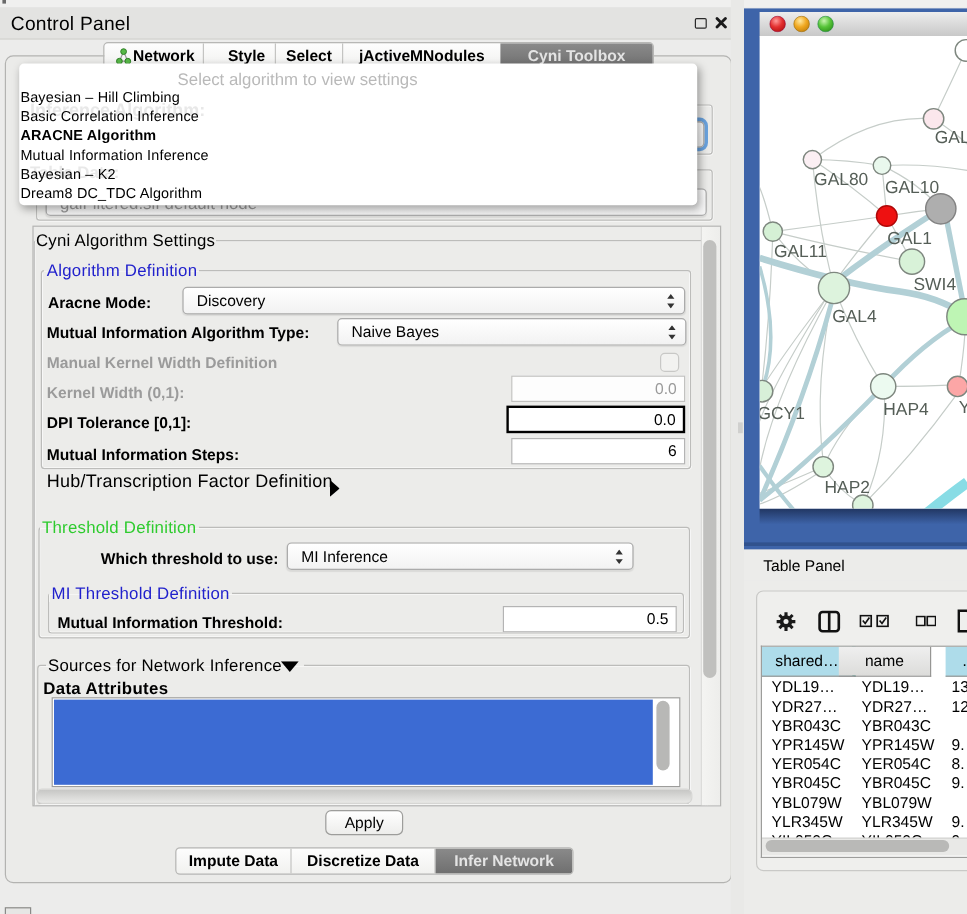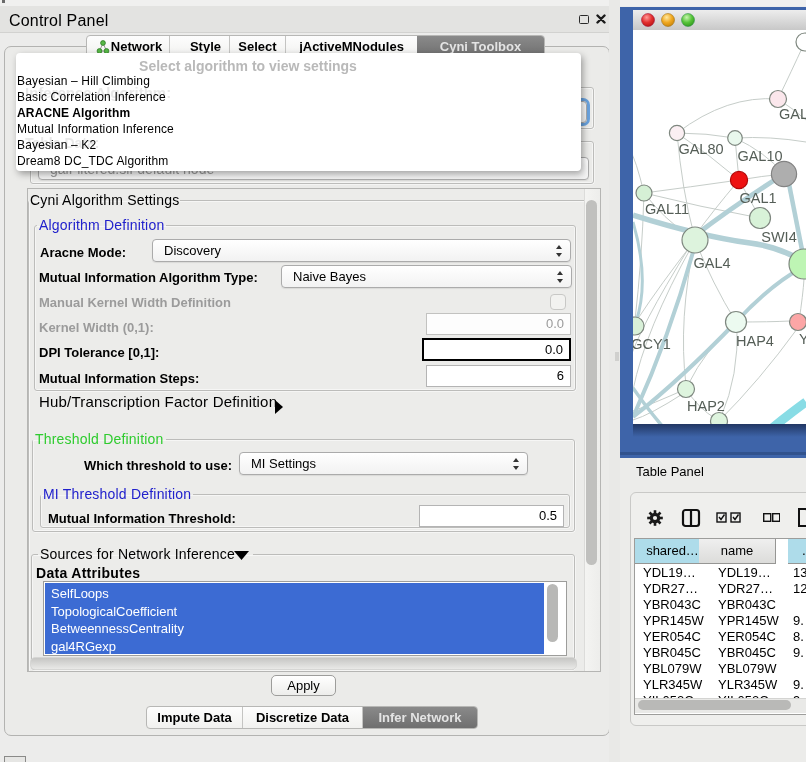--- a/index.html
+++ b/index.html
@@ -95,52 +95,51 @@
  <div class="abs" style="left:11px;top:204px;font-size:15px;letter-spacing:0.2px;color:#000;white-space:nowrap;">Hub/Transcription Factor Definition</div>
  <svg class="abs" style="left:247px;top:211px;" width="8" height="14" viewBox="0 0 8 14">
       <path d="M0 0 L8 7 L0 14 Z" fill="#000"></path>
     </svg>
 
  <fieldset style="left:4px;top:242px;width:541px;height:99px;">
       <legend style="color:#2ecb2e;margin-left:0;">Threshold Definition</legend>
     </fieldset>
  <div class="abs lbl b" style="right:368px;top:269px;">Which threshold to use:</div>
  <div class="combo" style="left:211px;top:263px;width:287px;height:21px;">
-      <div class="ct">MI Settings</div>
+      <div class="ct">MI Inference</div>
    <svg class="arr" viewBox="0 0 8 12">
         <path d="M4 0 L7 4 L1 4 Z M4 12 L7 8 L1 8 Z" fill="#333"></path>
       </svg>
     </div>
  <fieldset style="left:12px;top:297px;width:528px;height:40px;">
       <legend style="color:#2121cc;margin-left:0;">MI Threshold Definition</legend>
     </fieldset>
  <div class="abs lbl b" style="left:20px;top:322px;">Mutual Information Threshold:</div>
  <div class="fld" style="left:391px;top:316px;width:137px;height:20px;">0.5</div>
 
  <fieldset style="left:3px;top:357px;width:542px;height:122px;">
       <legend style="font-size:14px;letter-spacing:0.2px;">Sources for Network Inference&nbsp;&nbsp;&nbsp;&nbsp;</legend>
     </fieldset>
  <svg class="abs" style="left:206px;top:362px;" width="15" height="9" viewBox="0 0 15 9">
       <path d="M0 0 L15 0 L7.5 9 Z" fill="#000"></path>
     </svg>
  <div class="abs b" style="left:8px;top:376px;font-size:14px;letter-spacing:0.3px;color:#000;">Data Attributes</div>
  <div class="abs" style="left:15px;top:392px;width:522px;height:73px;border:1px solid #9d9d9b;background:#fff;">
    <div class="abs" style="left:1px;top:1px;width:499px;height:71px;background:#3c6bd3;"></div>
-   <div class="abs" style="left:7px;top:3px;font-size:13px;color:#fff;line-height:17.5px;white-space:nowrap;">SelfLoops<br>TopologicalCoefficient<br>BetweennessCentrality<br>gal4RGexp</div>
    <div class="abs" style="left:503px;top:2px;width:11px;height:58px;background:#b8b8b6;border-radius:6px;"></div>
  </div>
 
  <div class="abs" style="left:2px;top:468px;width:545px;height:11px;background:linear-gradient(#c6c6c4,#e9e9e7);border-radius:5px;border:1px solid #d6d6d4;"></div>
 
  <div class="abs" style="left:556px;top:0;width:18px;height:484px;background:linear-gradient(90deg,#f4f4f2,#ececea);border-left:1px solid #dcdcda;"></div>
  <div class="abs" style="left:558px;top:11px;width:11px;height:365px;background:#c0c0be;border-radius:6px;"></div>
 </div>
 
 <div class="abs" style="left:16px;top:53px;width:565px;height:118px;background:#fff;border-radius:4px 4px 4px 4px;box-shadow:2px 3px 7px rgba(0,0,0,0.35);"></div>
-<div class="abs" style="left:16px;top:58px;width:464px;text-align:center;font-size:14px;color:#b9b9b9;font-weight:bold;">Select algorithm to view settings</div>
+<div class="abs" style="left:16px;top:58px;width:464px;text-align:center;font-size:14px;color:#b9b9b9;">Select algorithm to view settings</div>
 <div class="abs b" style="left:25px;top:84px;font-size:15px;color:rgba(110,110,110,0.16);">Inference Algorithm:</div>
 <div class="abs b" style="left:25px;top:135px;font-size:14px;color:rgba(110,110,110,0.16);">Table Data:</div>
 <div class="abs" style="left:17px;top:73px;font-size:12px;letter-spacing:0.15px;color:#000;line-height:16px;white-space:nowrap;">Bayesian – Hill Climbing<br>Basic Correlation Inference<br><span class="b">ARACNE Algorithm</span><br>Mutual Information Inference<br>Bayesian – K2<br>Dream8 DC_TDC Algorithm</div>
 
 <div class="abs" style="left:271px;top:675px;width:63px;height:19px;background:linear-gradient(#ffffff,#ededeb);border:1px solid #9d9d9b;border-radius:5px;text-align:center;font-size:13px;line-height:19px;color:#000;">Apply</div>
 
 <div class="seg" style="left:146px;top:706px;">
   <div class="sg" style="width:96px;">Impute Data</div>
   <div class="sg" style="width:120px;">Discretize Data</div>
   <div class="sg sel" style="width:114px;">Infer Network</div>

